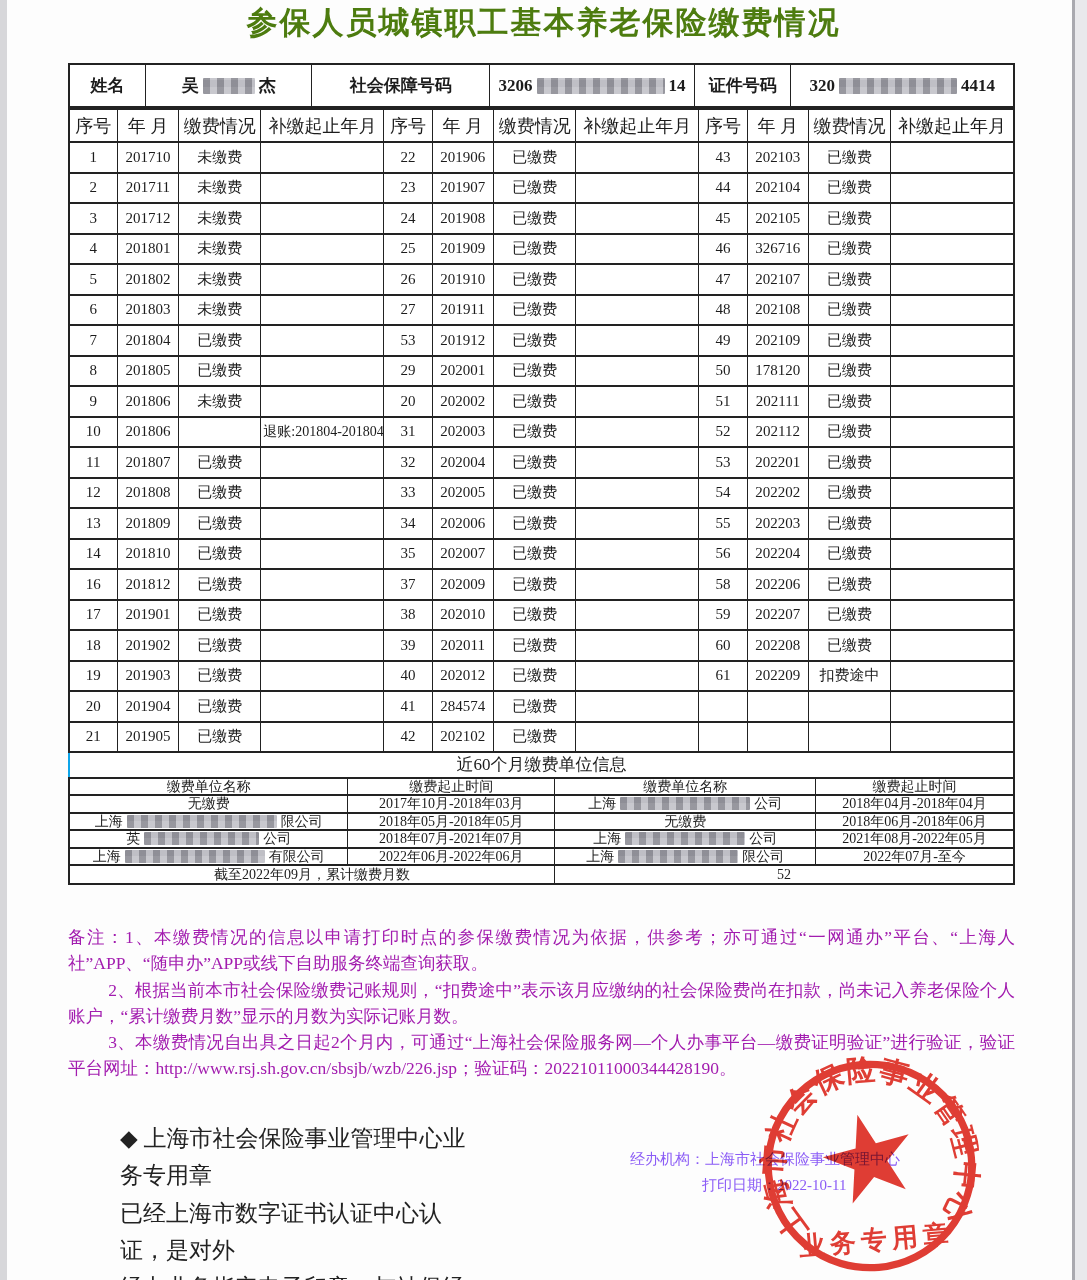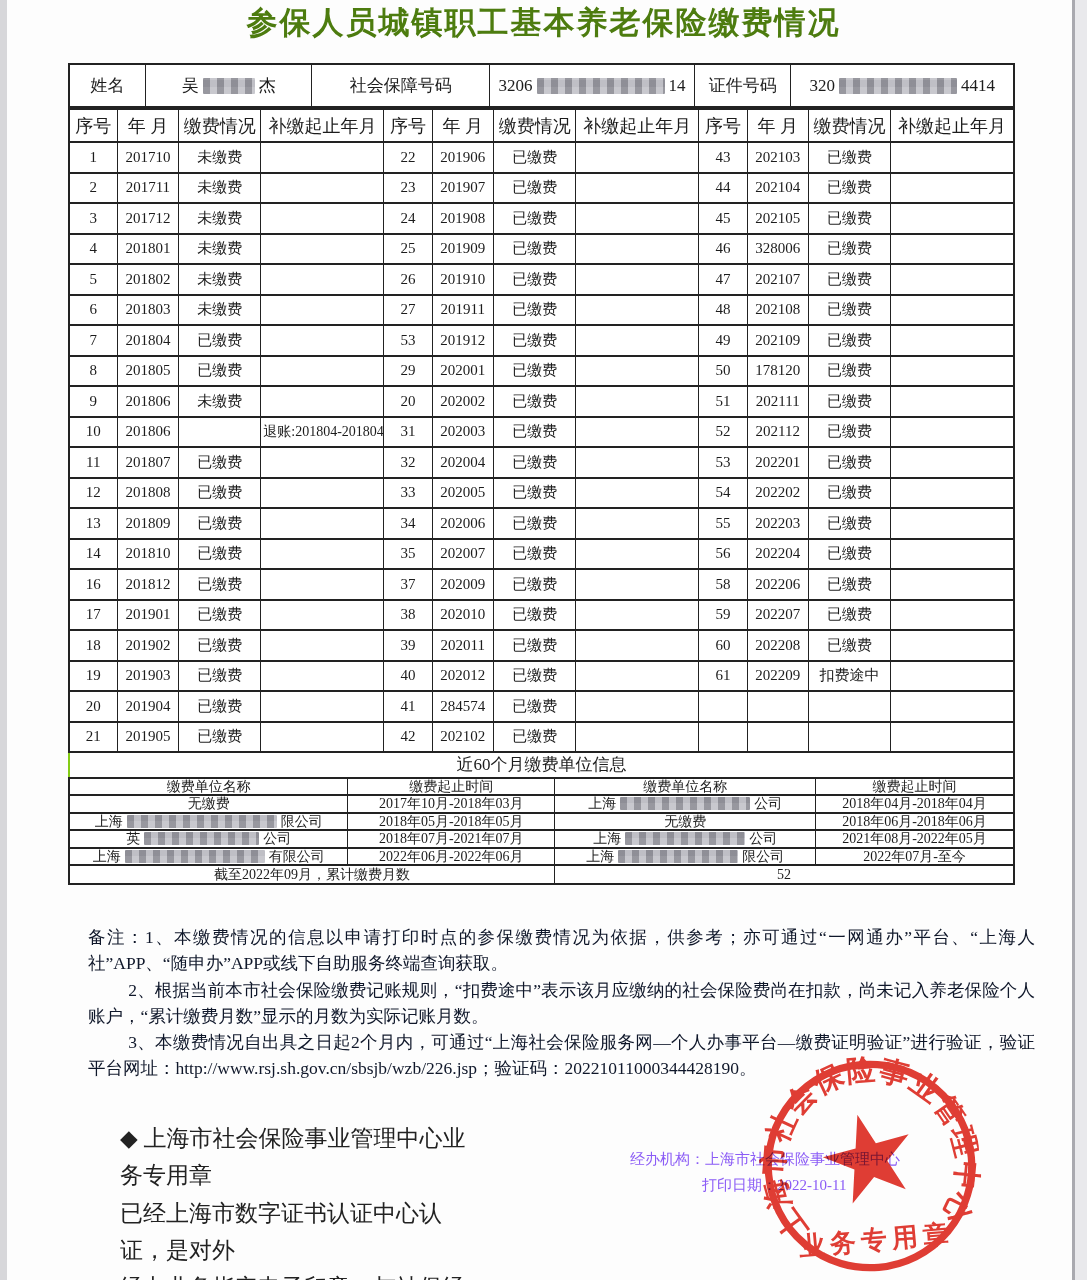--- a/index.html
+++ b/index.html
@@ -13,38 +13,38 @@
         font-family:"Liberation Sans","DejaVu Sans",sans-serif;font-weight:900;
         font-size:31px;letter-spacing:2px;color:#4d7c0f;}
 
   .doc{position:absolute;left:68px;top:63px;width:947px;}
   table{border-collapse:collapse;width:100%;table-layout:fixed;background:#fff;}
   table,td,th{border:1px solid #222;}
   table{border-width:2px;}
   td,th{border-top-width:2px;border-bottom-width:2px;padding:0 2px;text-align:center;
         overflow:hidden;white-space:nowrap;}
 
-  .info td{height:41px;font-size:17px;}
+  .info td{height:41px;font-size:17px;font-weight:bold;}
   .grid th{height:31px;font-size:18px;font-weight:normal;}
   .grid td{height:28.5px;font-size:15px;}
   .grid td.c-note{font-size:14px;}
 
-  .banner{border-left:2px solid #84cc16;border-right:2px solid #222;background:#fff;
+  .banner{border-left:2px solid #0ea5e9;border-right:2px solid #222;background:#fff;
         text-align:center;font-size:17px;height:24px;line-height:24px;}
   .units td,.units th{height:15px;font-size:14px;font-weight:normal;line-height:1.1;}
   .units tfoot td{height:17px;}
 
   .mosaic{display:inline-block;height:16px;vertical-align:-3px;margin:0 4px;border-radius:1px;
         background-image:
           repeating-linear-gradient(90deg, rgba(132,132,140,0.75) 0 7px, rgba(197,197,203,0.75) 7px 14px),
           repeating-linear-gradient(0deg, #d2d2d7 0 7px, #adadb5 7px 14px);}
   .units .mosaic{height:13px;vertical-align:-2px;}
 
   .notes{position:absolute;left:68px;top:924px;width:947px;font-size:17.5px;line-height:1.5;
-        color:#0f172a;margin-left:20px;}
+        color:#a21caf;}
   .notes p{margin:0;text-align:justify;}
   .notes p.ind{text-indent:2.3em;}
 
   .seal-note{position:absolute;left:120px;top:1120px;width:360px;font-size:23px;
         line-height:1.62;white-space:pre-line;color:#222;}
   .agency{position:absolute;left:630px;top:1147px;font-size:15px;line-height:1.7;color:#8b5cf6;}
   .agency .date{padding-left:72px;}
 
   .stamp{position:absolute;left:760px;top:1056px;width:220px;height:220px;
         opacity:0.88;mix-blend-mode:multiply;transform:rotate(-5deg);}
@@ -159,21 +159,21 @@
           <tr>
             <td class="c-no">4</td>
             <td class="c-month">201801</td>
             <td class="c-status">未缴费</td>
             <td class="c-note"></td>
             <td class="c-no">25</td>
             <td class="c-month">201909</td>
             <td class="c-status">已缴费</td>
             <td class="c-note"></td>
             <td class="c-no">46</td>
-            <td class="c-month">328006</td>
+            <td class="c-month">326716</td>
             <td class="c-status">已缴费</td>
             <td class="c-note"></td>
           </tr>
           <tr>
             <td class="c-no">5</td>
             <td class="c-month">201802</td>
             <td class="c-status">未缴费</td>
             <td class="c-note"></td>
             <td class="c-no">26</td>
             <td class="c-month">201910</td>

